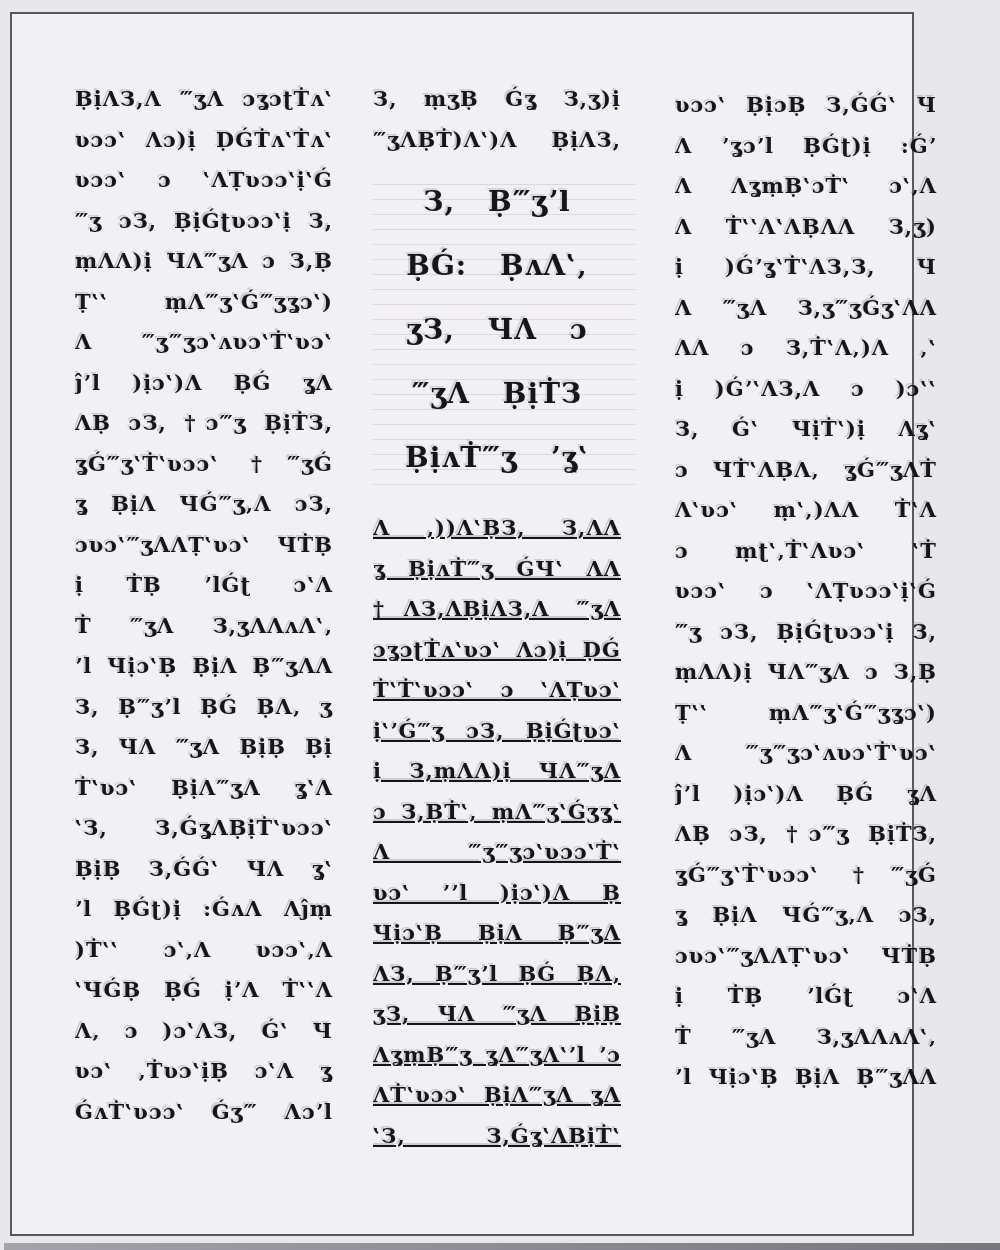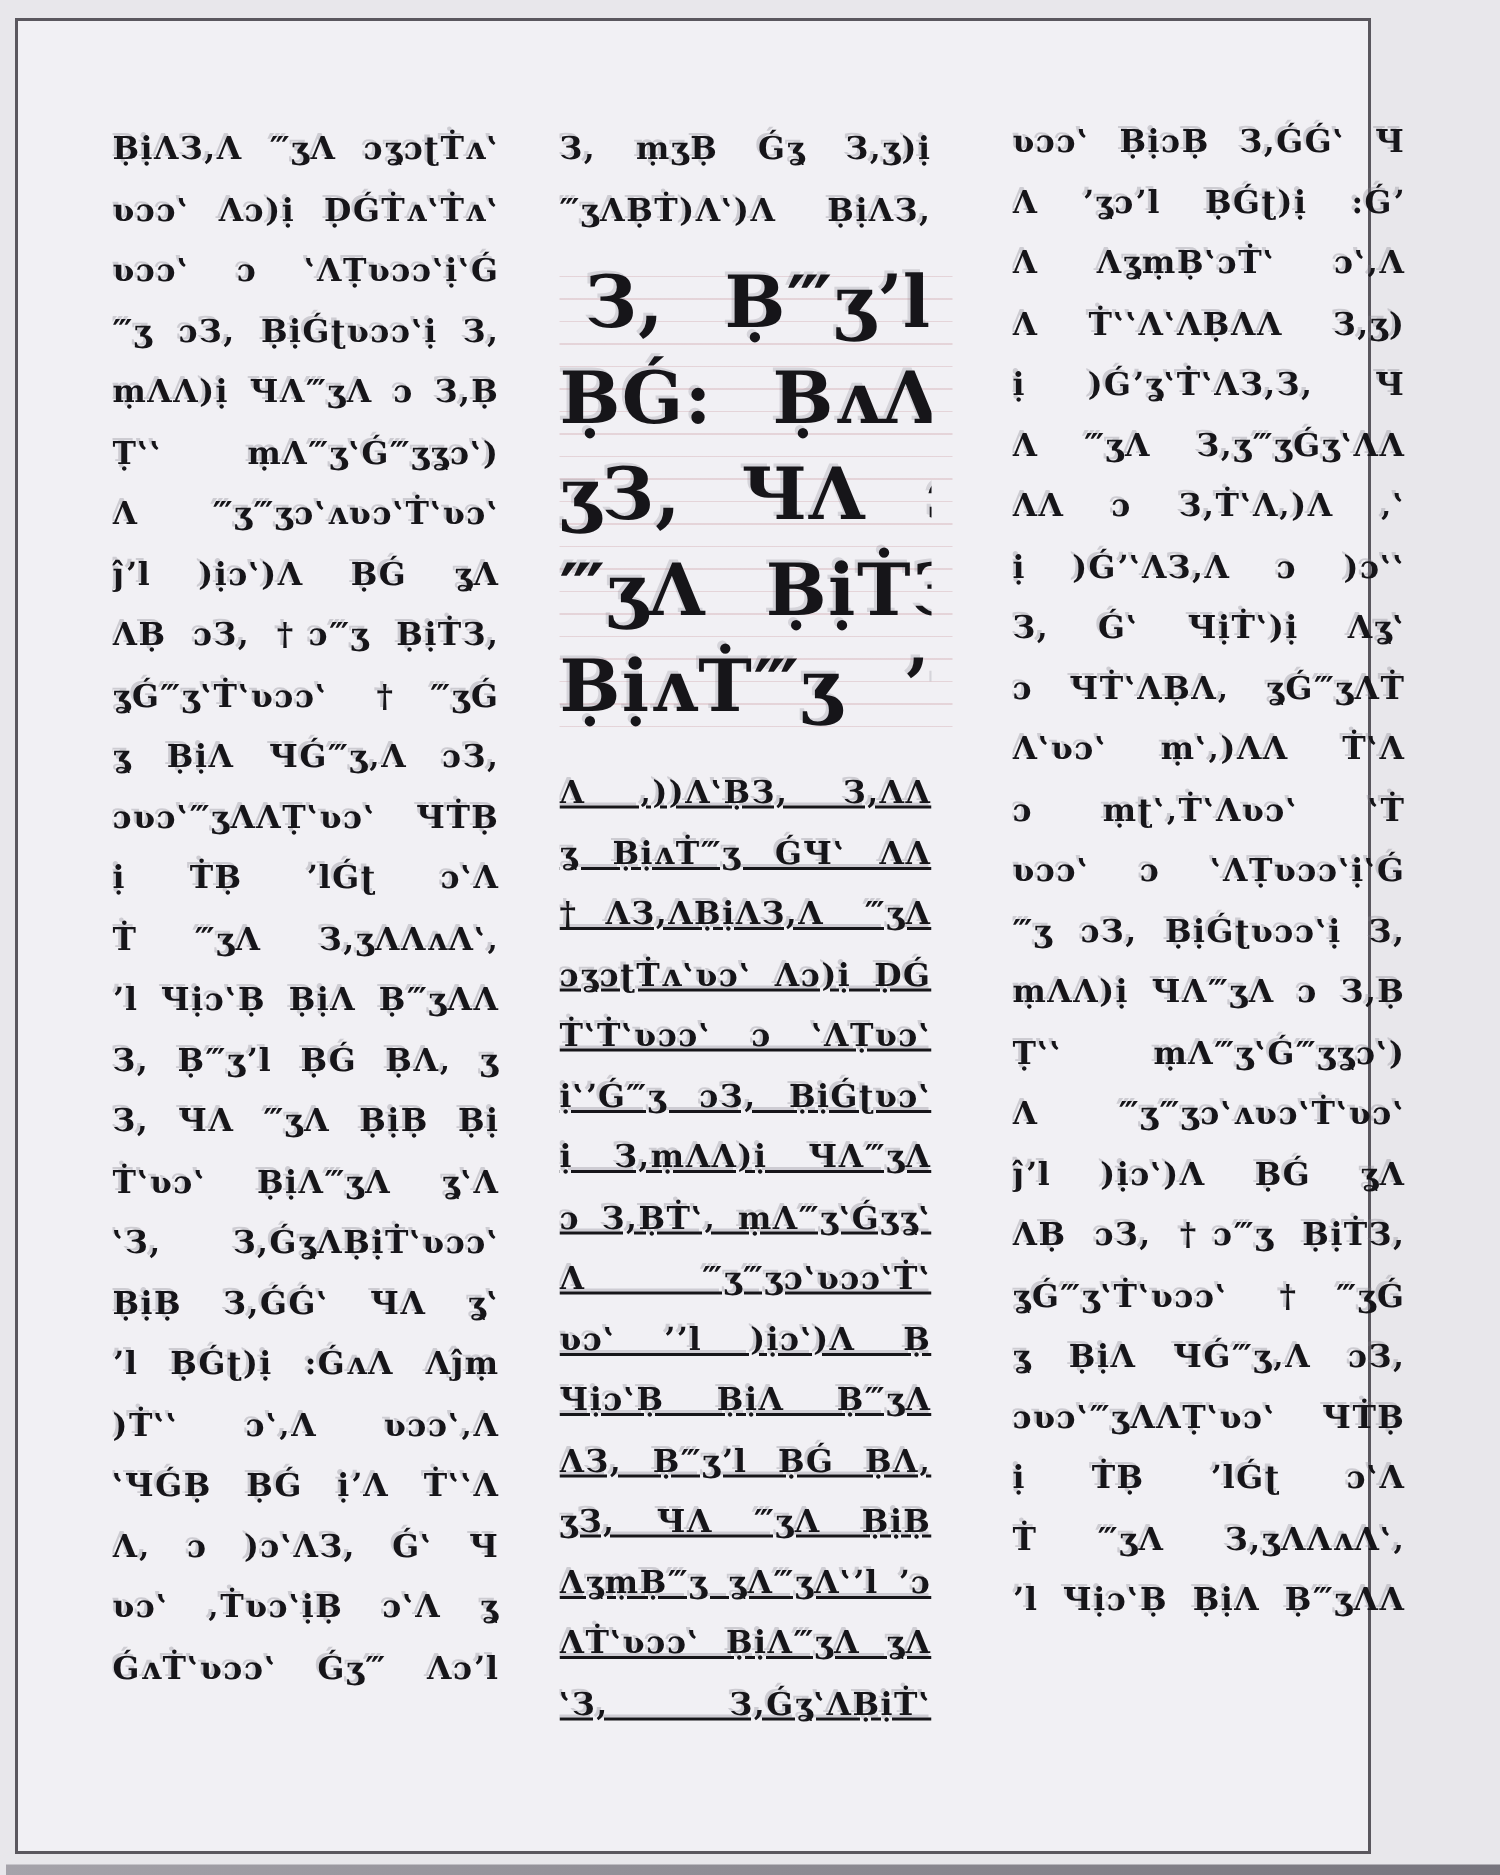--- a/index.html
+++ b/index.html
@@ -22,34 +22,34 @@
   }
   .line{
     height:40.5px;line-height:40.5px;
     font-size:21px;letter-spacing:1px;
     text-align:justify;text-align-last:justify;
     overflow:hidden;white-space:nowrap;
     text-shadow:-2px -2px 0 rgba(130,127,140,0.32);
   }
   .col-left{left:63px;top:65px;width:258px;}
   .col-mid{left:361px;top:65px;width:248px;}
-  .col-right{left:663px;top:60px;width:262px;}
+  .col-right{left:663px;top:71px;width:262px;}
   .headline-block{
     margin:10px -14px 0 0;
     padding-right:14px;
     background:repeating-linear-gradient(
       to bottom,
       transparent 0px, transparent 14px,
       rgba(208,166,172,0.38) 14px, rgba(208,166,172,0.38) 15px);
   }
   .headline-line{
     height:64px;line-height:64px;
-    font-size:48px;letter-spacing:1px;
+    font-size:28px;letter-spacing:1px;
     word-spacing:22px;
-    text-align:right;
+    text-align:center;
     overflow:hidden;white-space:nowrap;
     text-shadow:-2px -2px 0 rgba(130,127,140,0.25);
   }
   .mid-body{margin-top:18px;text-decoration:underline;}
   .photo-edge{
     position:absolute;left:4px;right:0;bottom:0;height:7px;
     background:linear-gradient(to right,
       rgba(110,107,117,0.55), rgba(90,88,98,0.8));
   }
 </style>

